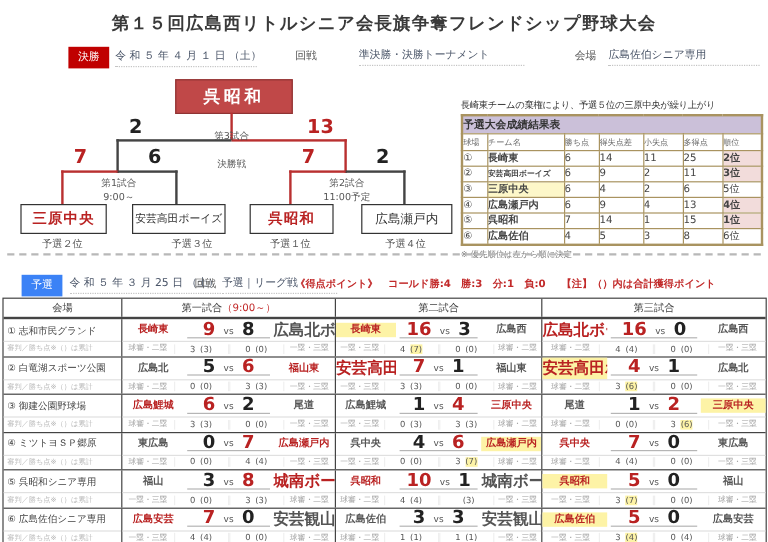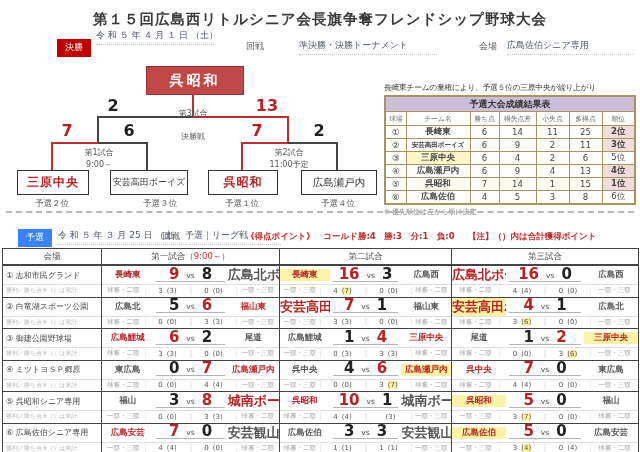--- a/index.html
+++ b/index.html
@@ -25,21 +25,21 @@
   .tbox{position:absolute;top:112px;height:23px;border:1.5px solid #333;background:#fff;
         display:flex;align-items:center;justify-content:center;white-space:nowrap;}
   .tbox.bigred{font-size:12px;font-weight:bold;color:#b92222;letter-spacing:1px;}
   .tbox.plain{font-size:9px;color:#333;}
   .tbox.plain2{font-size:10.5px;color:#333;}
   .seed{position:absolute;top:140px;font-size:8.5px;color:#555;width:72px;text-align:center;}
   
   #spanel{position:absolute;left:384px;top:82px;width:252px;}
   #snote{font-size:7.8px;color:#333;white-space:nowrap;letter-spacing:-0.3px;}
   #stable{border-collapse:collapse;width:250px;margin-top:2px;border:2px solid #a99360;table-layout:fixed;}
-  #stable td,#stable th{border:1px solid #a99360;text-align:center;padding:0;overflow:hidden;white-space:nowrap;}
+  #stable td,#stable th{border:1px solid #a99360;text-align:left;padding:0;overflow:hidden;white-space:nowrap;}
   #stitle-cell{background:#cbc0d9;font-size:9px;font-weight:bold;height:14px;color:#333;}
   .sth{font-size:6.8px;color:#666;font-weight:normal;height:13px;}
   .srow td{height:12px;font-size:8.5px;color:#444;}
   .sno{color:#8d8d8d;font-size:8px;}
   .steam{font-weight:bold;font-size:8px;}
   .c-red{color:#b92222;}
   .c-gold{color:#c3a243;background:#fdf7c9;}
   .c-dark{color:#555;}
   .tsm8{font-size:6.5px !important;}
   .rpink{background:#f2dcdb;color:#b92222;font-weight:bold;font-size:8px;margin-left:44px;}
@@ -79,21 +79,21 @@
   .ref{flex:1;text-align:center;white-space:nowrap;overflow:hidden;}
   .pts{width:44px;display:flex;justify-content:center;gap:4px;font-size:7px;color:#555;border-left:1px solid #efefef;border-right:1px solid #efefef;}
   .pc.chl{background:#fdf3a6;}
 </style>
 </head>
 <body>
 
 <div class="abs" id="title">第１５回広島西リトルシニア会長旗争奪フレンドシップ野球大会</div>
 
 <span class="abs badge" id="final-badge">決勝</span>
-<span class="abs hfield" style="top:29px;left:96px;width:118px;">令 和 ５ 年 ４ 月 １ 日 （土）</span>
+<span class="abs hfield" style="top:40px;left:96px;width:118px;">令 和 ５ 年 ４ 月 １ 日 （土）</span>
 <span class="abs hlabel" style="top:40px;left:246px;">回戦</span>
 <span class="abs hfield" style="top:39px;left:269px;width:138px;margin-left:30px;">準決勝・決勝トーナメント</span>
 <span class="abs hlabel" style="top:40px;left:479px;">会場</span>
 <span class="abs hfield" style="top:39px;left:507px;width:126px;">広島佐伯シニア専用</span>
 
 <div id="bracket">
   <div id="champ">呉昭和</div>
 
   <div class="bl r" style="left:192px;top:36px;width:2px;height:23px;"></div>
   <div class="bl" style="left:97px;top:58px;width:96px;height:2px;"></div>

